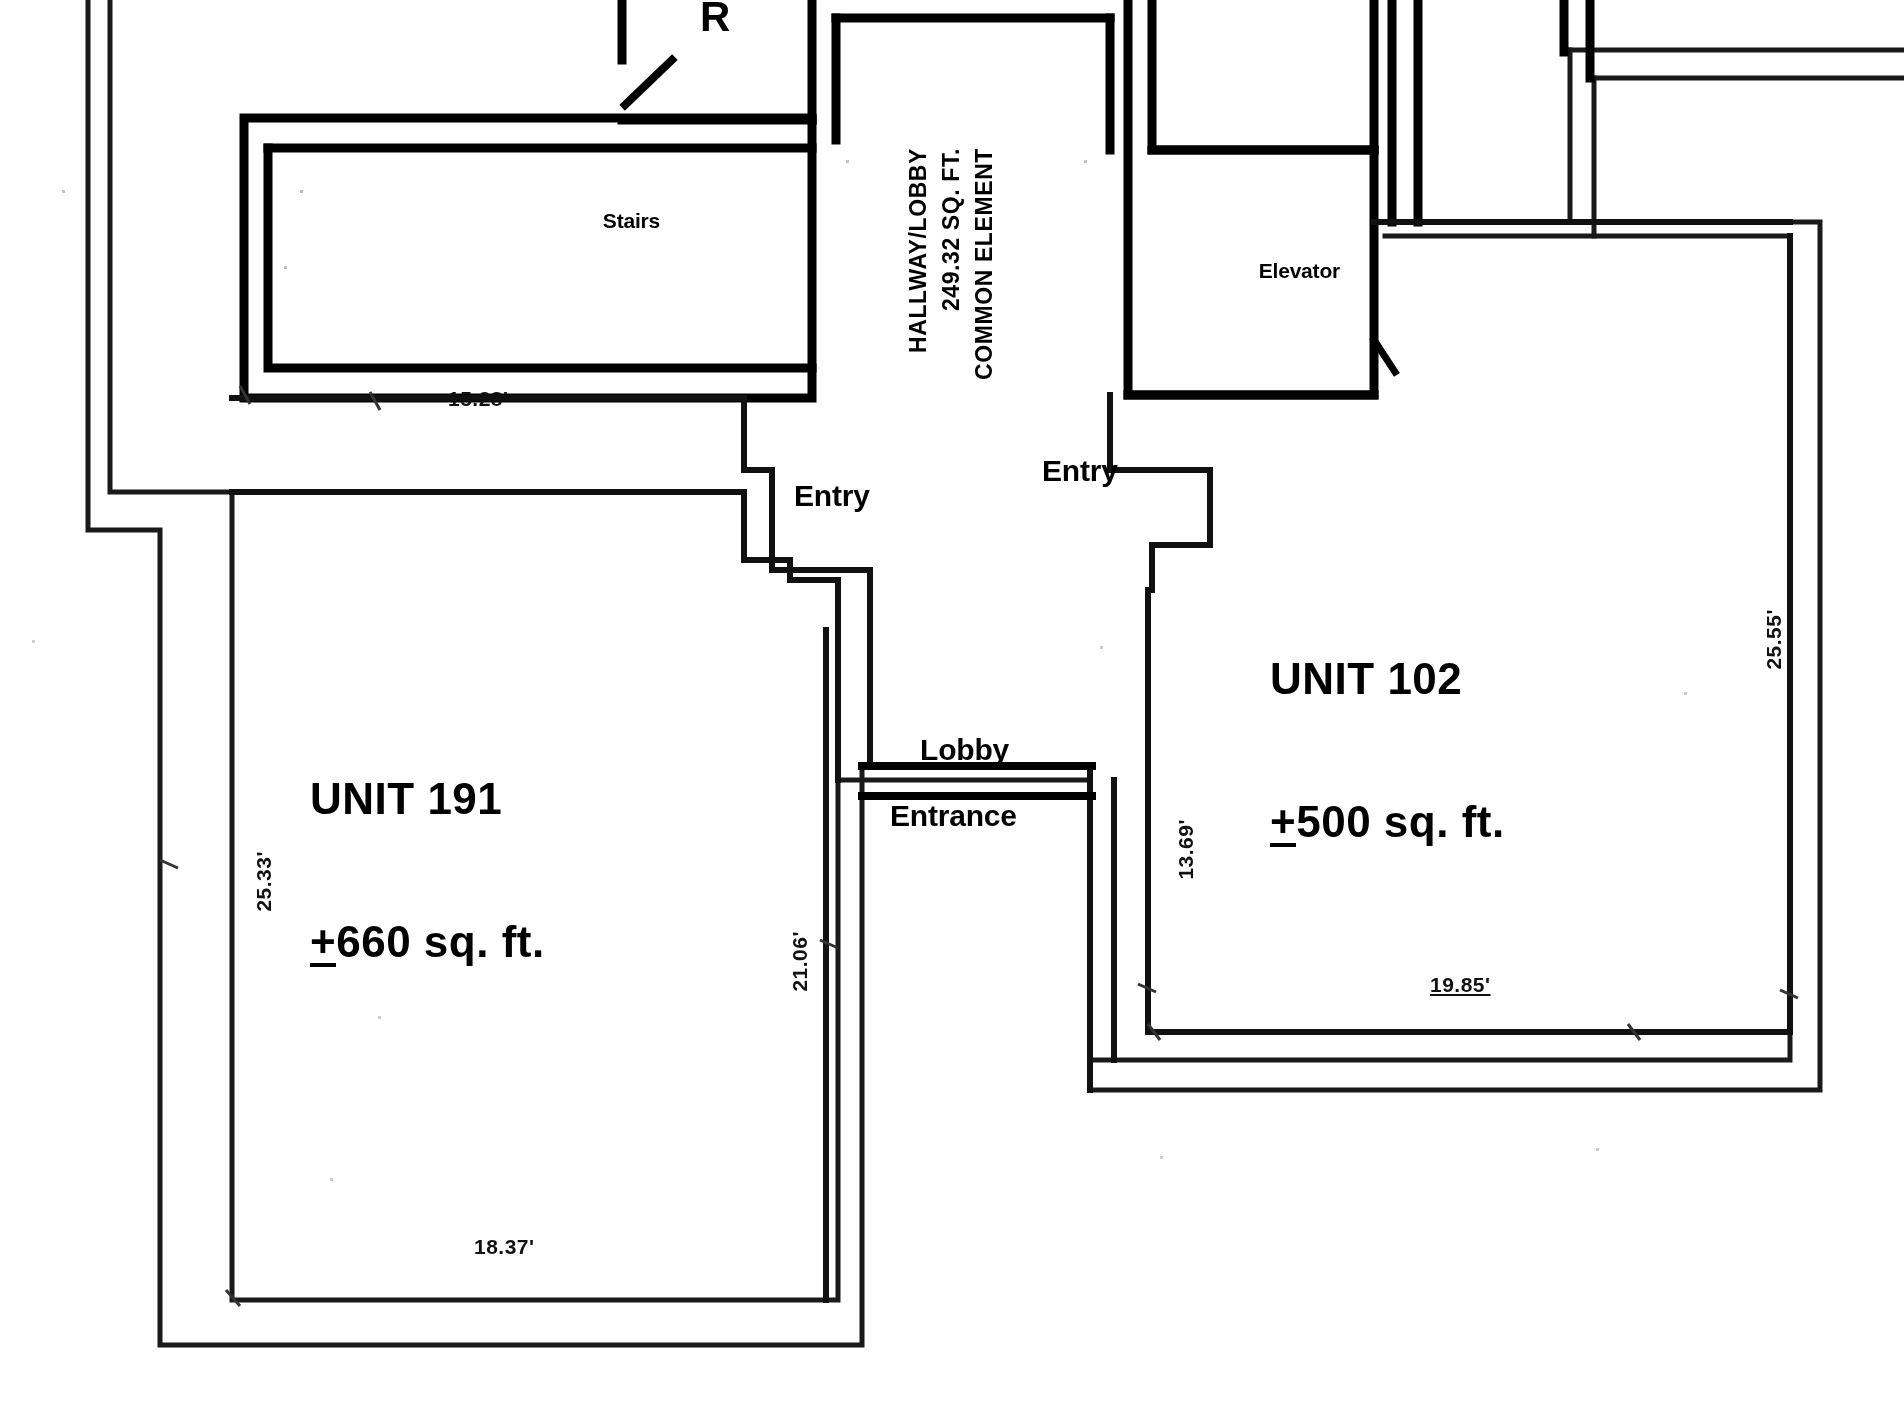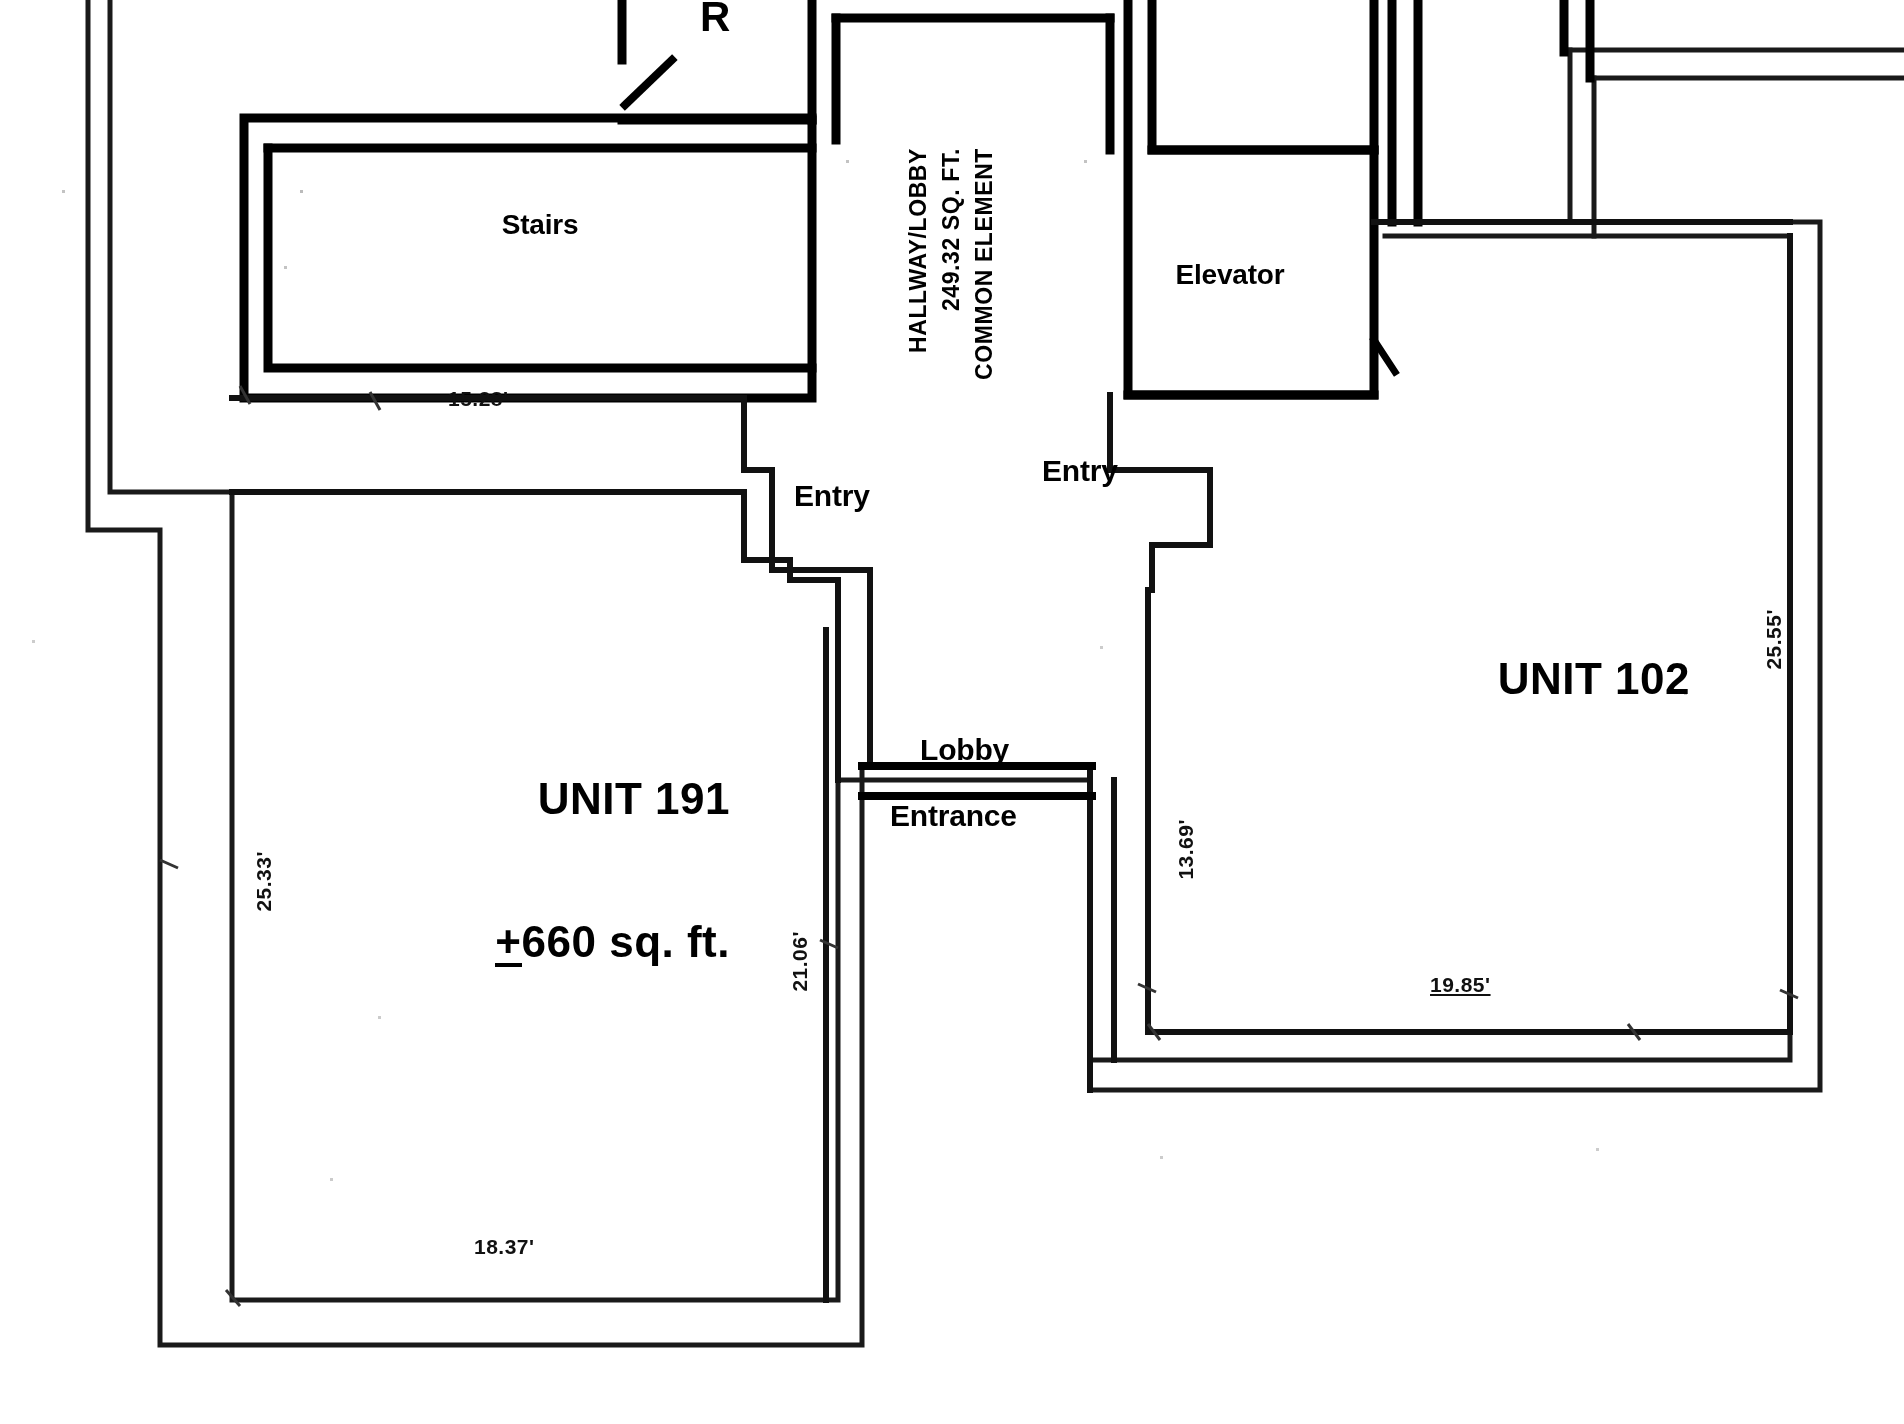--- a/index.html
+++ b/index.html
@@ -32,34 +32,34 @@
     color: #000000;
     font-family: "Liberation Sans", sans-serif;
     font-weight: bold;
     white-space: pre;
     line-height: 1.08;
     letter-spacing: -0.2px;
   }
   
   .room-title {
     font-size: 44px;
-    text-align: right;
+    text-align: left;
     letter-spacing: 0.5px;
   }
   .room-title .ln { display: block; }
   .pm {
     display: inline-block;
     border-bottom: 4px solid #000;
     line-height: 0.92;
     padding-bottom: 1px;
   }
   
   .room-name {
-    font-size: 28px;
-    text-align: center;
+    font-size: 21px;
+    text-align: right;
   }
   .room-name-sm {
     font-size: 30px;
   }
   
   .dim {
     font-size: 21px;
     font-weight: bold;
     color: #111;
     letter-spacing: 0.5px;
@@ -206,20 +206,21 @@
   <div class="lbl room-name-sm" style="left:920px; top:734px;text-decoration:underline;">Lobby</div>
   <div class="lbl room-name-sm" style="left:890px; top:800px;">Entrance</div>
 
   <div class="lbl room-title" style="left:310px; top:680px; width:420px;">
     <span class="ln">UNIT 191</span>
     <span class="ln"><span class="pm">+</span><span>660 sq. ft.</span></span>
   </div>
 
   <div class="lbl room-title" style="left:1270px; top:560px; width:420px;">
     <span class="ln">UNIT 102</span>
+    <span class="ln"><span class="pm">+</span><span>500 sq. ft.</span></span>
   </div>
 
   <div class="lbl dim" style="left:448px; top:388px;">15.28'</div>
 
   <div class="lbl dim dim-v" style="left:234px; top:870px;">25.33'</div>
 
   <div class="lbl dim dim-v" style="left:770px; top:950px;">21.06'</div>
 
   <div class="lbl dim" style="left:474px; top:1236px;">18.37'</div>
 

